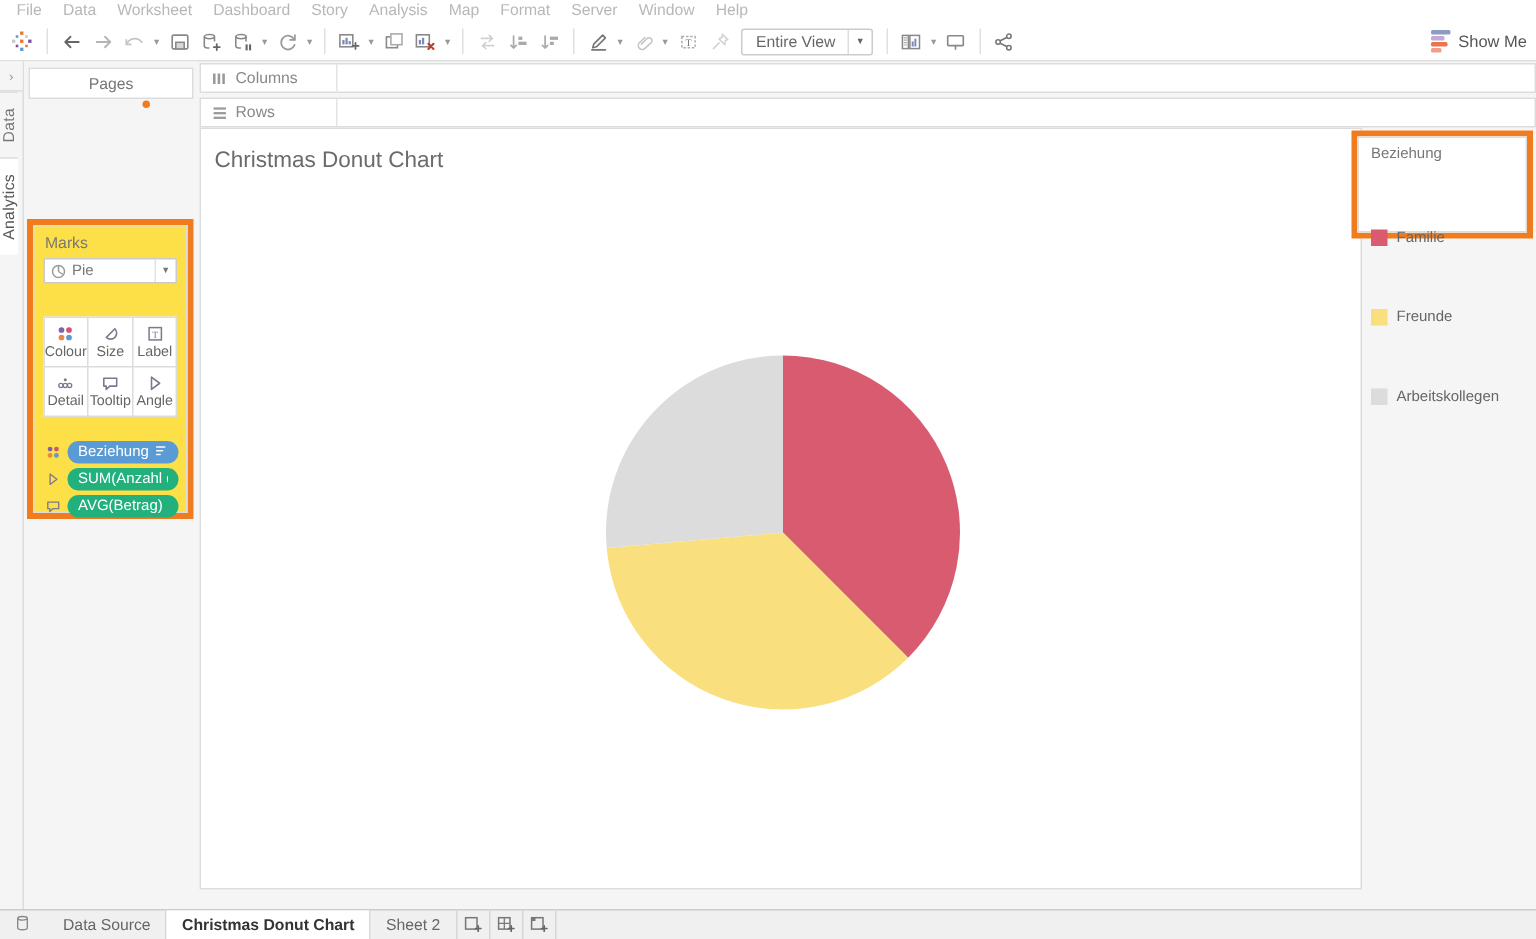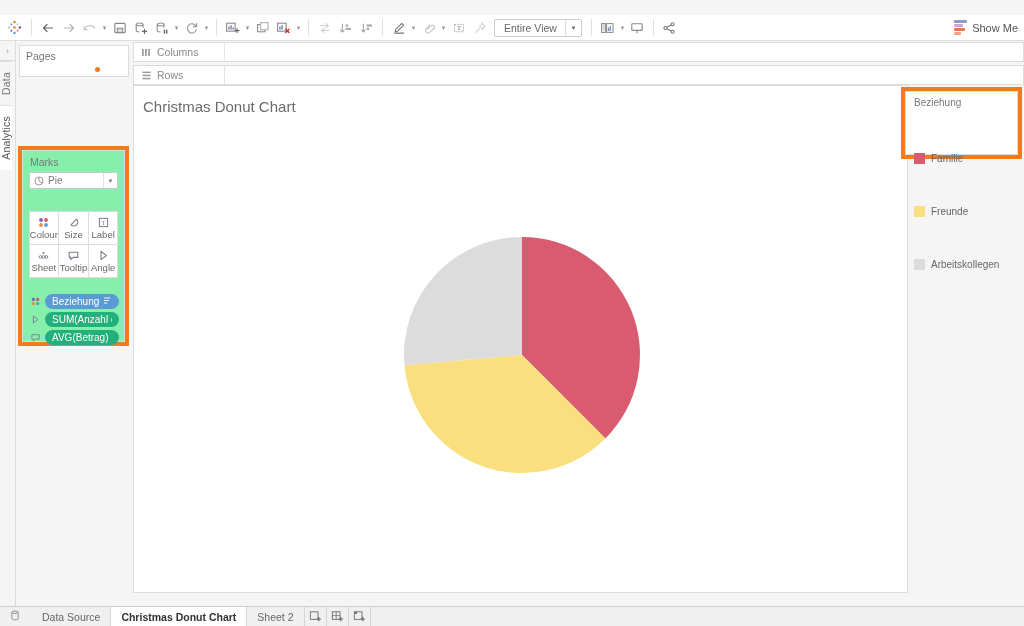--- a/index.html
+++ b/index.html
@@ -69,33 +69,33 @@
     font-size: 10.5px; color: #777; padding: 10px 0; text-align: center;
     border-bottom: 1px solid #dcdcdc; background: #f5f5f5; letter-spacing: .2px;
   }
   .rail-tab.active { background: #fff; color: #555; }
 
   
   .leftpanel { position: absolute; top: 41px; left: 16px; width: 116px; height: 565px; background: #f5f5f5; }
   .card { background: #fff; border: 1px solid #dcdcdc; margin: 4px 3px 0 3px; }
   .card-title { font-size: 10.5px; color: #777; padding: 4px 6px 3px 6px; }
 
-  .pages-card { height: 32px; position: relative; }
+  .pages-card { height: 21px; position: relative; text-align: center; }
   .pages-dot {
     position: absolute; right: 28px; top: 21px; width: 5px; height: 5px;
     background: #f07c1e; border-radius: 50%;
   }
   .filters-card { height: 60px; }
 
   
   .marks-wrap {
     position: absolute; left: 18px; top: 146px; width: 111px; height: 200px;
     border: 4px solid #f07c1e; background: #fff;
   }
-  .marks-inner { position: absolute; inset: 0; border: 1px solid #dcdcdc; background: #86efac; padding: 0; }
+  .marks-inner { position: absolute; inset: 0; border: 1px solid #dcdcdc; background: #fde047; padding: 0; }
   .marks-title { font-size: 10.5px; color: #777; padding: 5px 7px 4px 7px; }
   .marktype {
     margin: 0 6px 22px 6px; height: 17px; border: 1px solid #cbcbcb; background: #fff;
     display: flex; align-items: center; border-radius: 1px;
   }
   .marktype .mt-ic { width: 18px; display: flex; justify-content: center; color: #999; }
   .marktype .mt-lbl { font-size: 10px; color: #777; flex: 1; }
   .marktype .mt-arrow {
     width: 14px; border-left: 1px solid #e2e2e2; height: 100%;
     display: flex; align-items: center; justify-content: center; font-size: 6px; color: #777;
@@ -166,20 +166,33 @@
   .sb-icon-btn {
     width: 22px; display: flex; align-items: center; justify-content: center;
     border-right: 1px solid #d6d6d6; color: #777;
   }
 </style>
 </head>
 <body>
 
 <div id="app">
 
+  <div class="menubar">
+    <div class="mi">File</div>
+    <div class="mi">Data</div>
+    <div class="mi">Worksheet</div>
+    <div class="mi">Dashboard</div>
+    <div class="mi">Story</div>
+    <div class="mi">Analysis</div>
+    <div class="mi">Map</div>
+    <div class="mi">Format</div>
+    <div class="mi">Server</div>
+    <div class="mi">Window</div>
+    <div class="mi">Help</div>
+  </div>
 
   <div class="toolbar">
 
     <div class="tb-logo">
       <svg width="15" height="15" viewBox="0 0 15 15">
         <rect x="6.4" y="1" width="2.2" height="2.2" fill="#e8762d"></rect>
         <rect x="6.4" y="11.8" width="2.2" height="2.2" fill="#5b9bd5"></rect>
         <rect x="1" y="6.4" width="2.2" height="2.2" fill="#c8c8c8"></rect>
         <rect x="11.8" y="6.4" width="2.2" height="2.2" fill="#7b4f9d"></rect>
         <rect x="6.4" y="6.4" width="2.2" height="2.2" fill="#e8762d"></rect>
@@ -425,21 +438,21 @@
         </div>
         <div class="mbtn">
           <span class="mb-ic">
             <svg width="13" height="13" viewBox="0 0 13 13">
                 <circle cx="6.5" cy="4.1" r="1" fill="#7a7a8c"></circle>
                 <circle cx="3.6" cy="8" r="1.4" stroke="#7a7a8c" stroke-width=".9" fill="none"></circle>
                 <circle cx="6.5" cy="8" r="1.4" stroke="#7a7a8c" stroke-width=".9" fill="none"></circle>
                 <circle cx="9.4" cy="8" r="1.4" stroke="#7a7a8c" stroke-width=".9" fill="none"></circle>
               </svg>
           </span>
-          <span class="mb-lbl">Sheet</span>
+          <span class="mb-lbl">Detail</span>
         </div>
         <div class="mbtn">
           <span class="mb-ic">
             <svg width="13" height="13" viewBox="0 0 13 13">
                 <path d="M2.2 3.2h8.6v5.2H6.2l-2.4 2.2V8.4H2.2z" stroke="#7a7a8c" stroke-width="1.05" fill="none" stroke-linejoin="round"></path>
               </svg>
           </span>
           <span class="mb-lbl">Tooltip</span>
         </div>
         <div class="mbtn">

